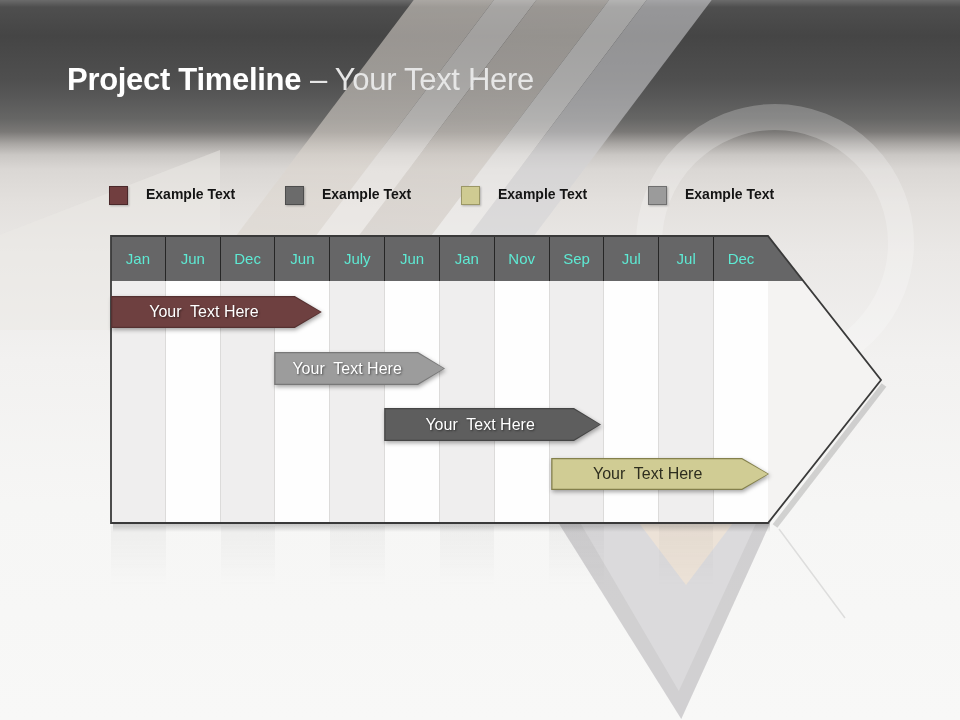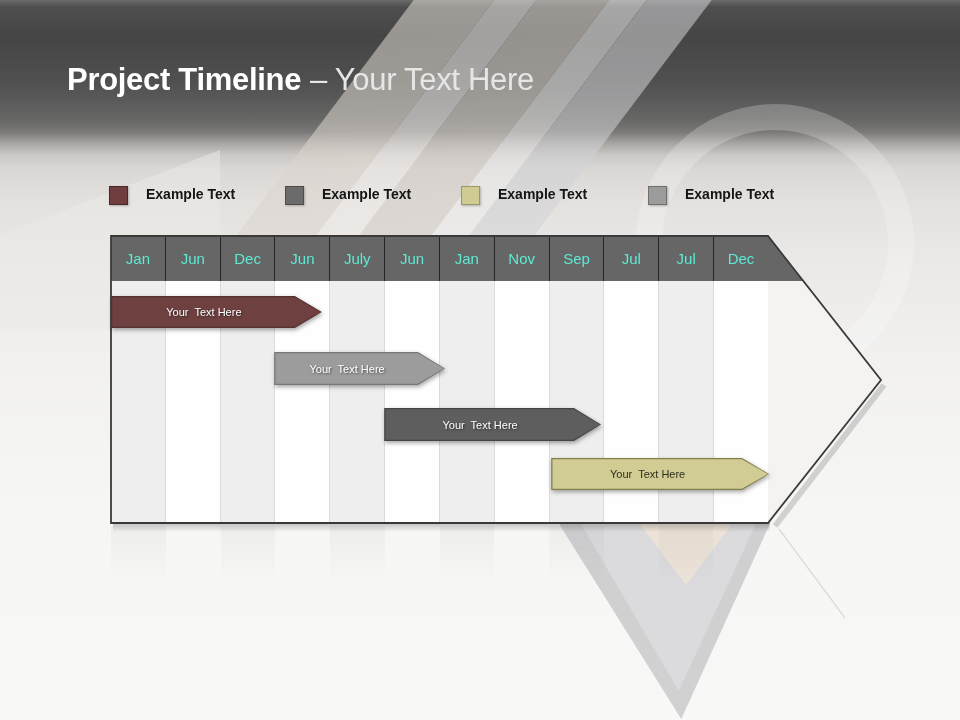--- a/index.html
+++ b/index.html
@@ -64,21 +64,21 @@
     mask-image:linear-gradient(180deg,rgba(0,0,0,.85),transparent 75%);}
   
   .bars{position:absolute;left:0;top:0;width:960px;height:720px;pointer-events:none;}
   .bar{position:absolute;filter:drop-shadow(1.5px 2.5px 2px rgba(0,0,0,0.35));}
   .arrow-shape{position:absolute;
     clip-path:polygon(0 0,calc(100% - 27px) 0,100% 50%,calc(100% - 27px) 100%,0 100%);}
   .arrow-shape.outer{inset:0;}
   .arrow-shape.inner{inset:1.3px;
     clip-path:polygon(0 0,calc(100% - 26px) 0,100% 50%,calc(100% - 26px) 100%,0 100%);}
   .bar-label{position:absolute;inset:0;display:flex;align-items:center;justify-content:center;
-    padding-right:25px;font-size:11px;white-space:pre;}
+    padding-right:25px;font-size:16px;white-space:pre;}
   .bar-label.lt{text-shadow:1px 1px 2px rgba(0,0,0,0.5);}
 </style>
 </head>
 <body>
 
 <div class="slide">
 
   <div class="wm wm-ribbons">
     <div class="rb rb1"></div>
     <div class="rb rb2"></div>

